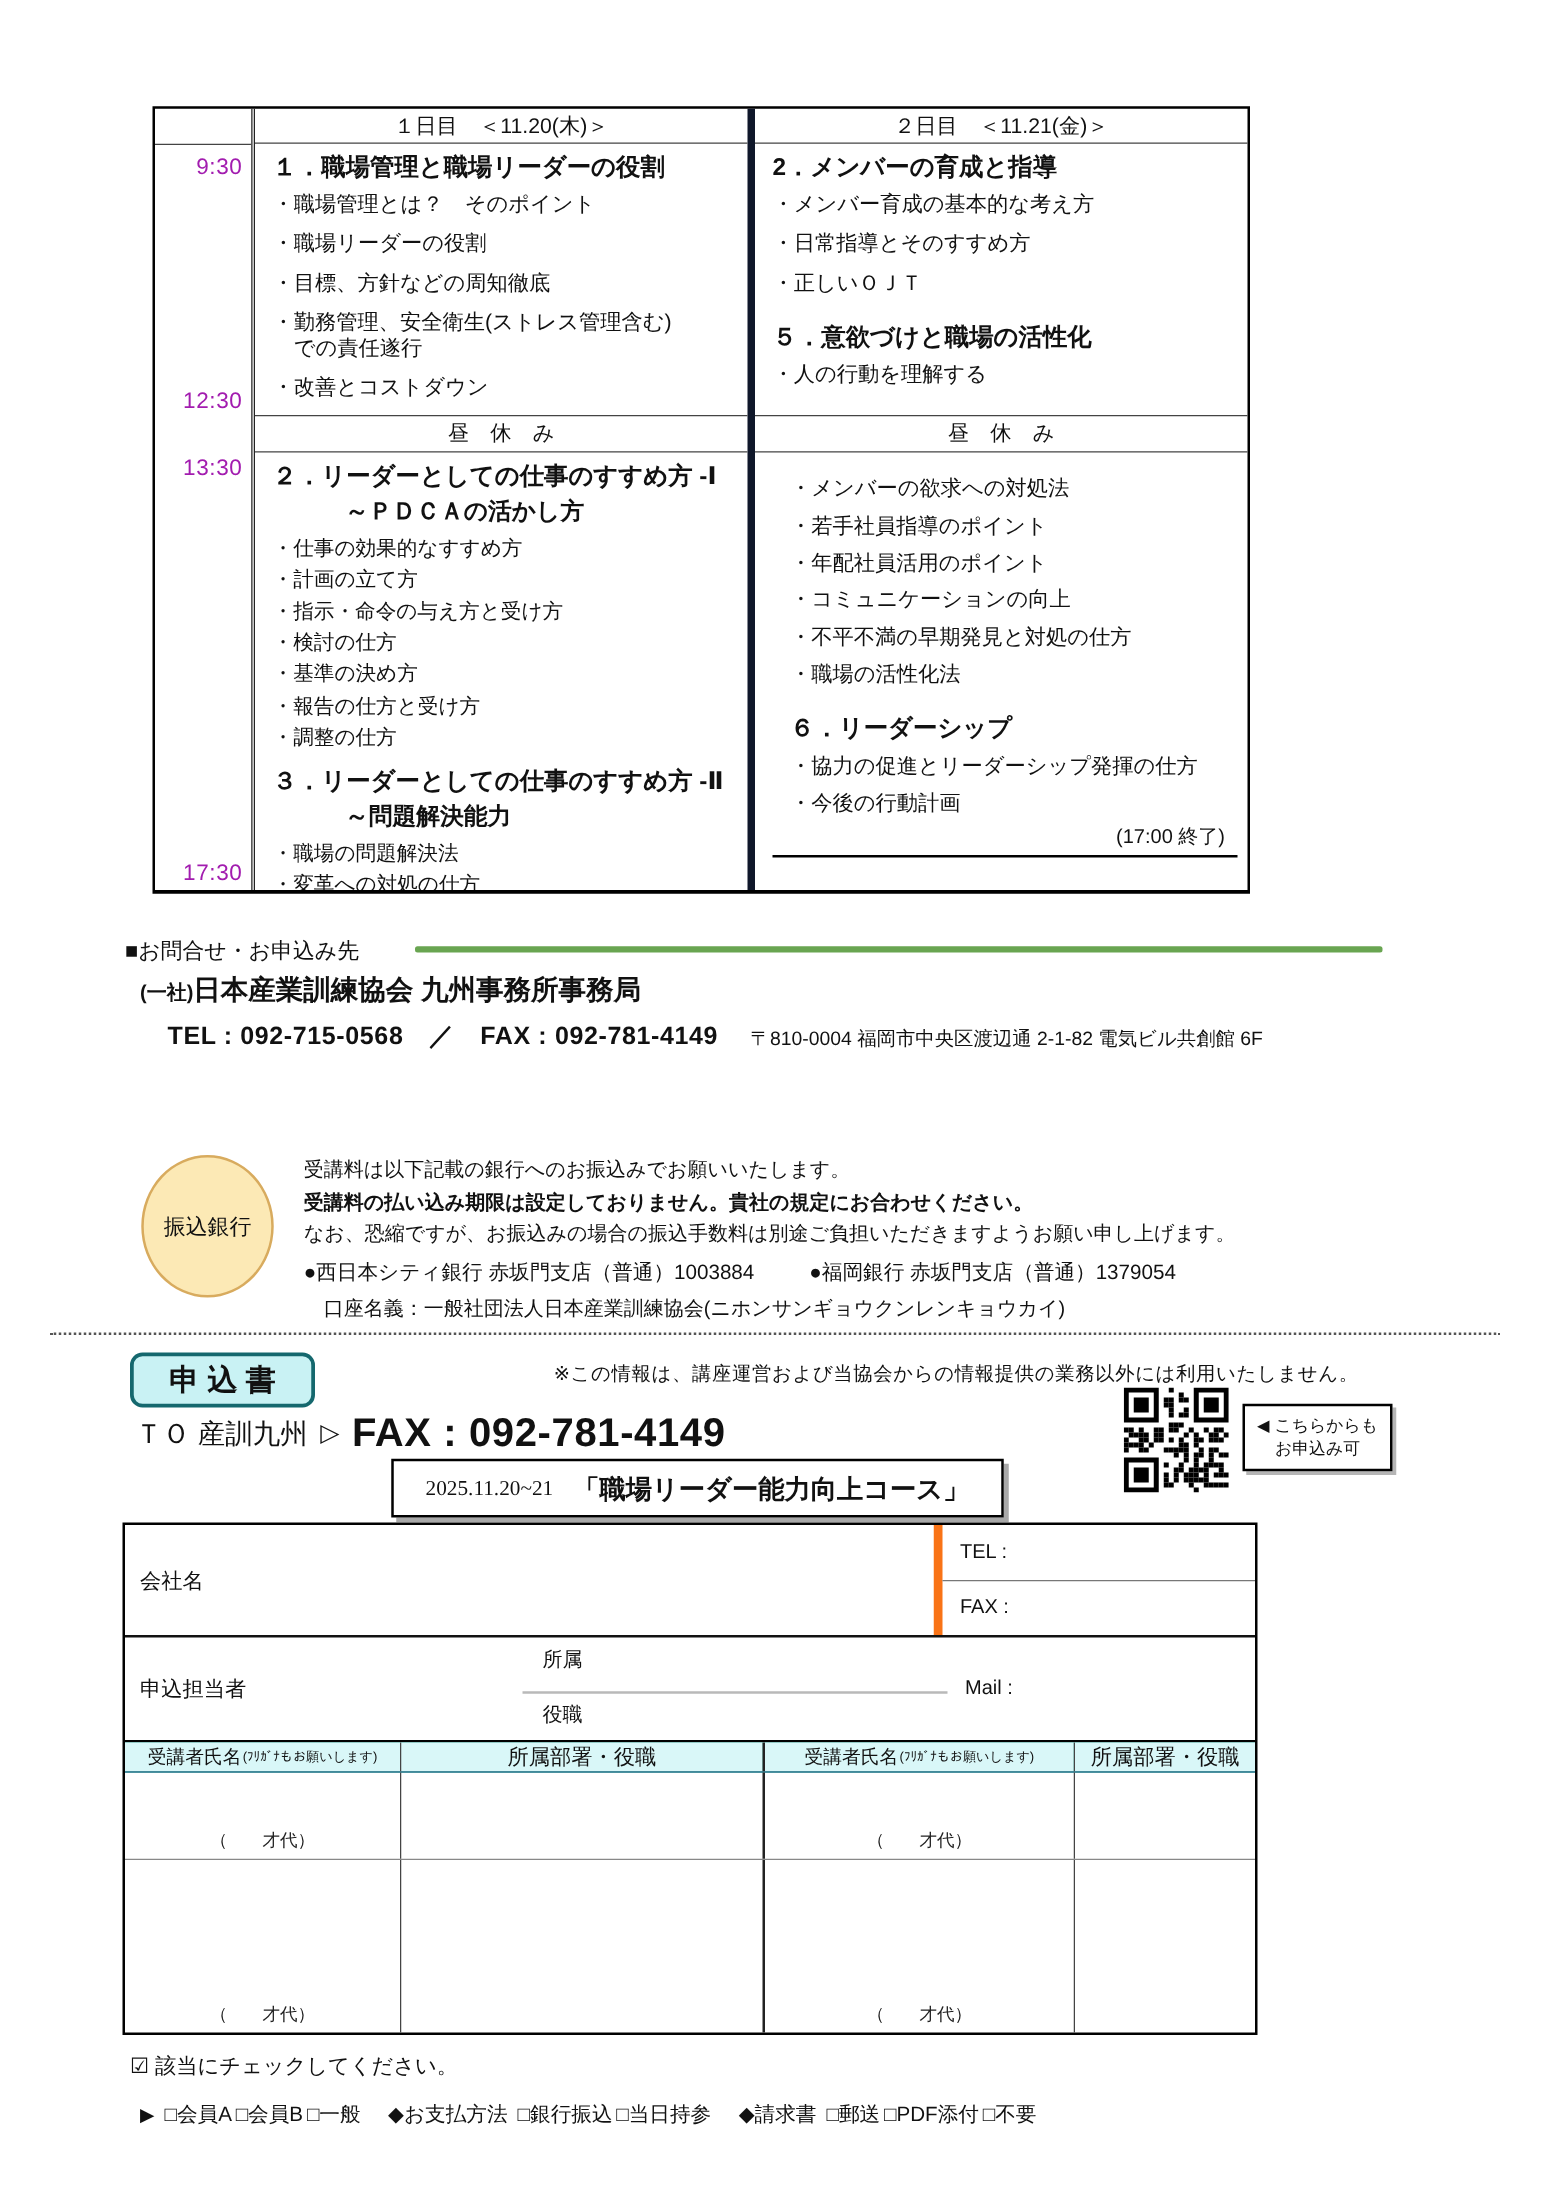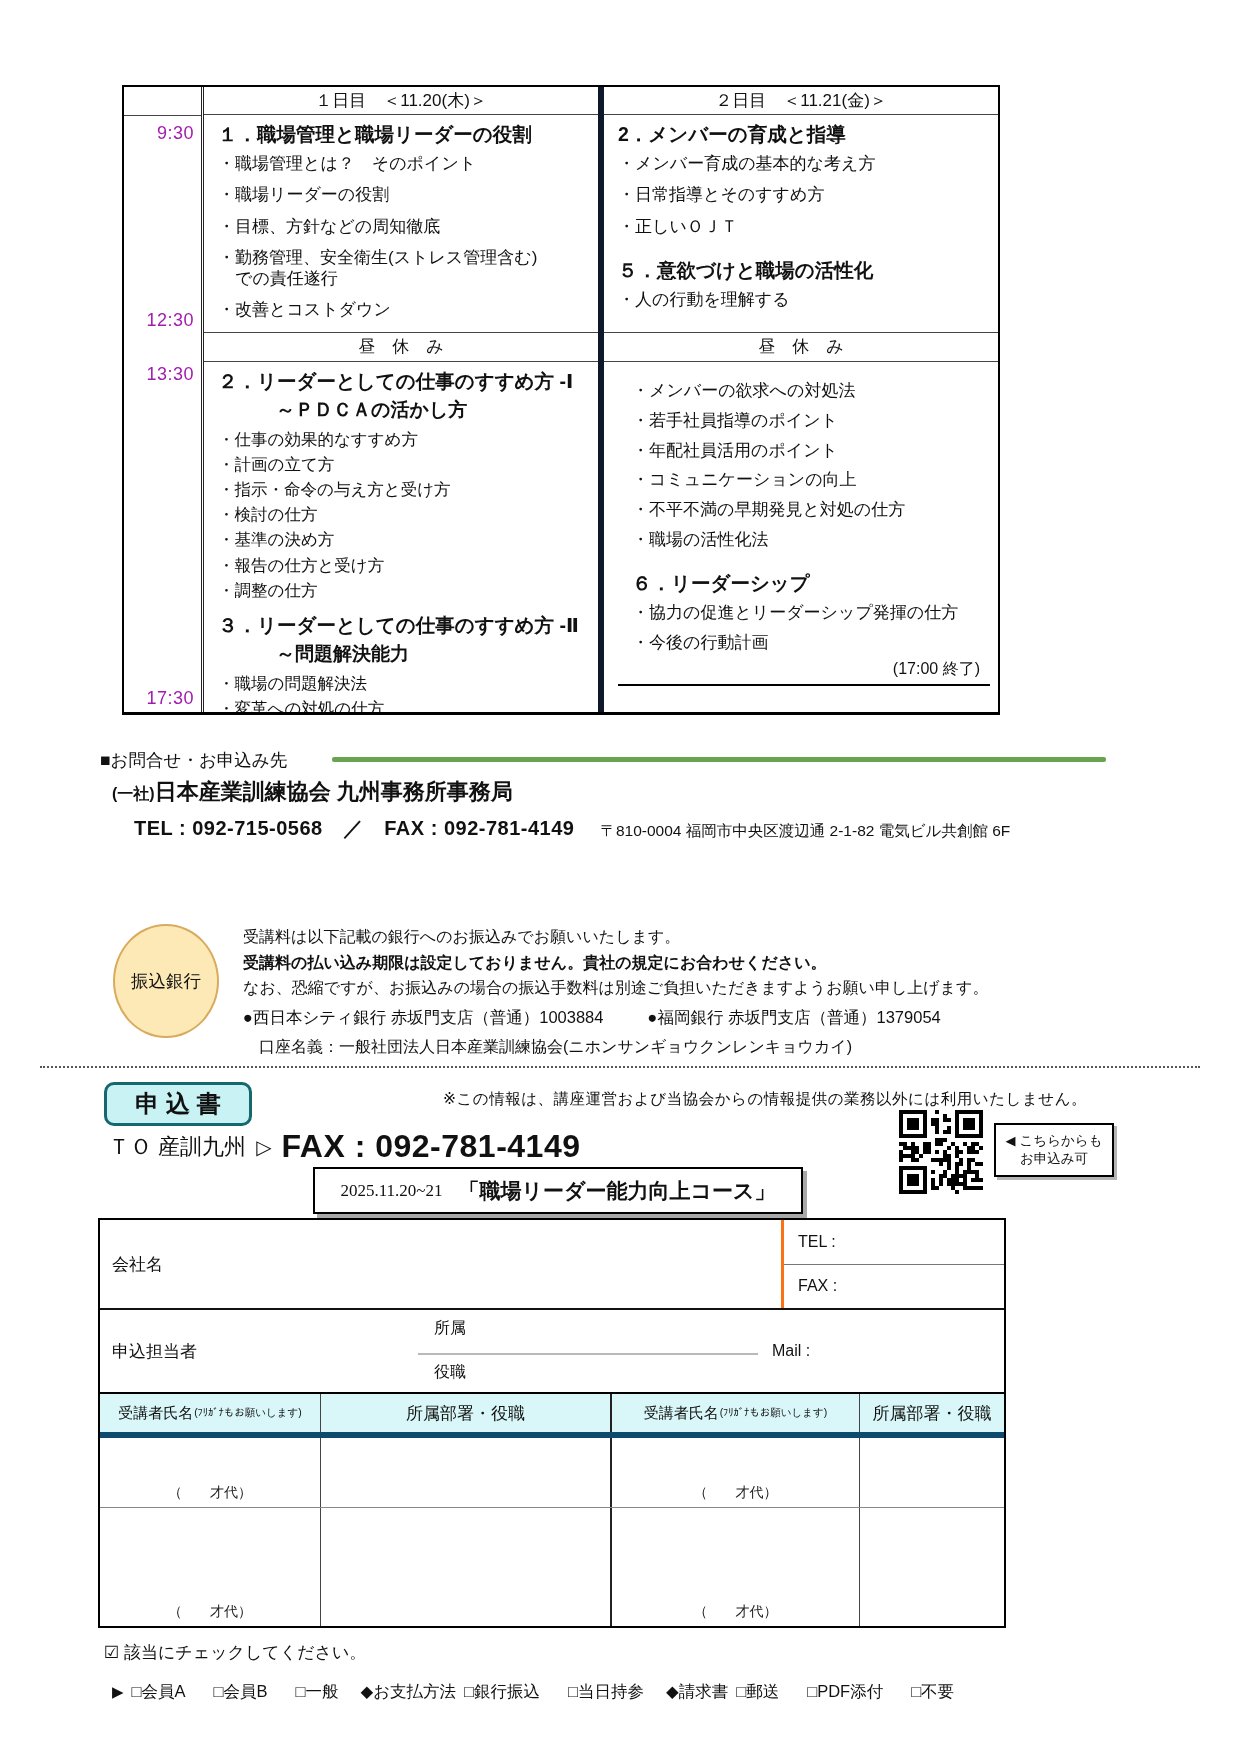--- a/index.html
+++ b/index.html
@@ -70,49 +70,49 @@
 .qr svg{display:block}
 .qr-label{position:absolute;left:994px;top:1123px;width:120px;height:54px;border:2px solid #000;box-shadow:3px 3px 0 #b5b5b5;background:#fff;display:flex;flex-direction:column;align-items:center;justify-content:center;font-size:13.5px;line-height:1.35}
 .qr-label .row1{display:flex;align-items:center;gap:4px}
 .qr-arrow{font-size:13px}
 
 
 .form-table{position:absolute;left:98px;top:1218px;width:908px;height:410px;border:2.5px solid #000;display:flex;flex-direction:column;background:#fff}
 .fr{position:relative}
 .r1{height:90px;flex:none;border-bottom:2px solid #111;display:flex}
 .fc.company{flex:1;display:flex;align-items:center;padding-left:12px;font-size:17px}
-.telfax-col{width:223px;flex:none;border-left:3px solid #f97316;display:flex;flex-direction:column}
+.telfax-col{width:257px;flex:none;border-left:7px solid #f97316;display:flex;flex-direction:column}
 .tf-cell{flex:1;display:flex;align-items:center;padding-left:14px;font-size:16px}
 .tf-cell.fax{border-top:1px solid #777}
 .r2{height:56px;flex:none;border-bottom:1.5px solid #111;display:flex;align-items:center;padding-left:12px;font-size:17px}
 .r3{height:84px;flex:none;border-bottom:2.5px solid #000}
 .applicant-label{position:absolute;left:12px;top:50%;transform:translateY(-50%);font-size:17px}
 .dept{position:absolute;left:334px;top:8px;font-size:16px}
 .dept-line{position:absolute;left:318px;top:43px;width:340px;border-top:2.5px solid #b9b9b9}
 .pos{position:absolute;left:334px;top:52px;font-size:16px}
 .mail{position:absolute;left:672px;top:50%;transform:translateY(-50%);font-size:16px}
-.r4{height:44px;flex:none;border-bottom:6px solid #0c4a6e;display:flex;background:#14b8a6}
+.r4{height:24px;flex:none;border-bottom:1px solid #0c4a6e;display:flex;background:#14b8a6}
 .hc{display:flex;align-items:center;justify-content:center;background:#d9f7f8}
 .hc .hmain{font-size:15px}
 .hc .hnote{font-size:10.5px;margin-left:1px}
 .hc.dept-h{font-size:17px}
 .w1{width:220px;flex:none}
 .w2{width:290px;flex:none;border-left:1.5px solid #444}
 .w3{width:249px;flex:none;border-left:2px solid #222}
 .w4{flex:1;border-left:1.5px solid #444}
 .r5{height:70px;flex:none;border-bottom:1px solid #888;display:flex}
 .r6{flex:1;display:flex}
 .ac{position:relative}
 .age{position:absolute;bottom:5px;left:50%;transform:translateX(-50%);font-size:14px;white-space:nowrap;color:#222}
 
 
 .check-note{position:absolute;left:104px;top:1641px;font-size:17px}
 .options{position:absolute;left:112px;top:1681px;display:flex;align-items:center;font-size:16.5px;white-space:nowrap}
 .opt-arrow{font-size:15px;margin-right:8px}
-.opt-group{display:inline-flex;gap:28px}
+.opt-group{display:inline-flex;gap:3px}
 .opt-label{margin:0 8px 0 22px}
 .opt{display:inline}
 </style>
 </head>
 <body>
 
 <div class="page">
 
   <div class="schedule">
     <div class="time-col">

